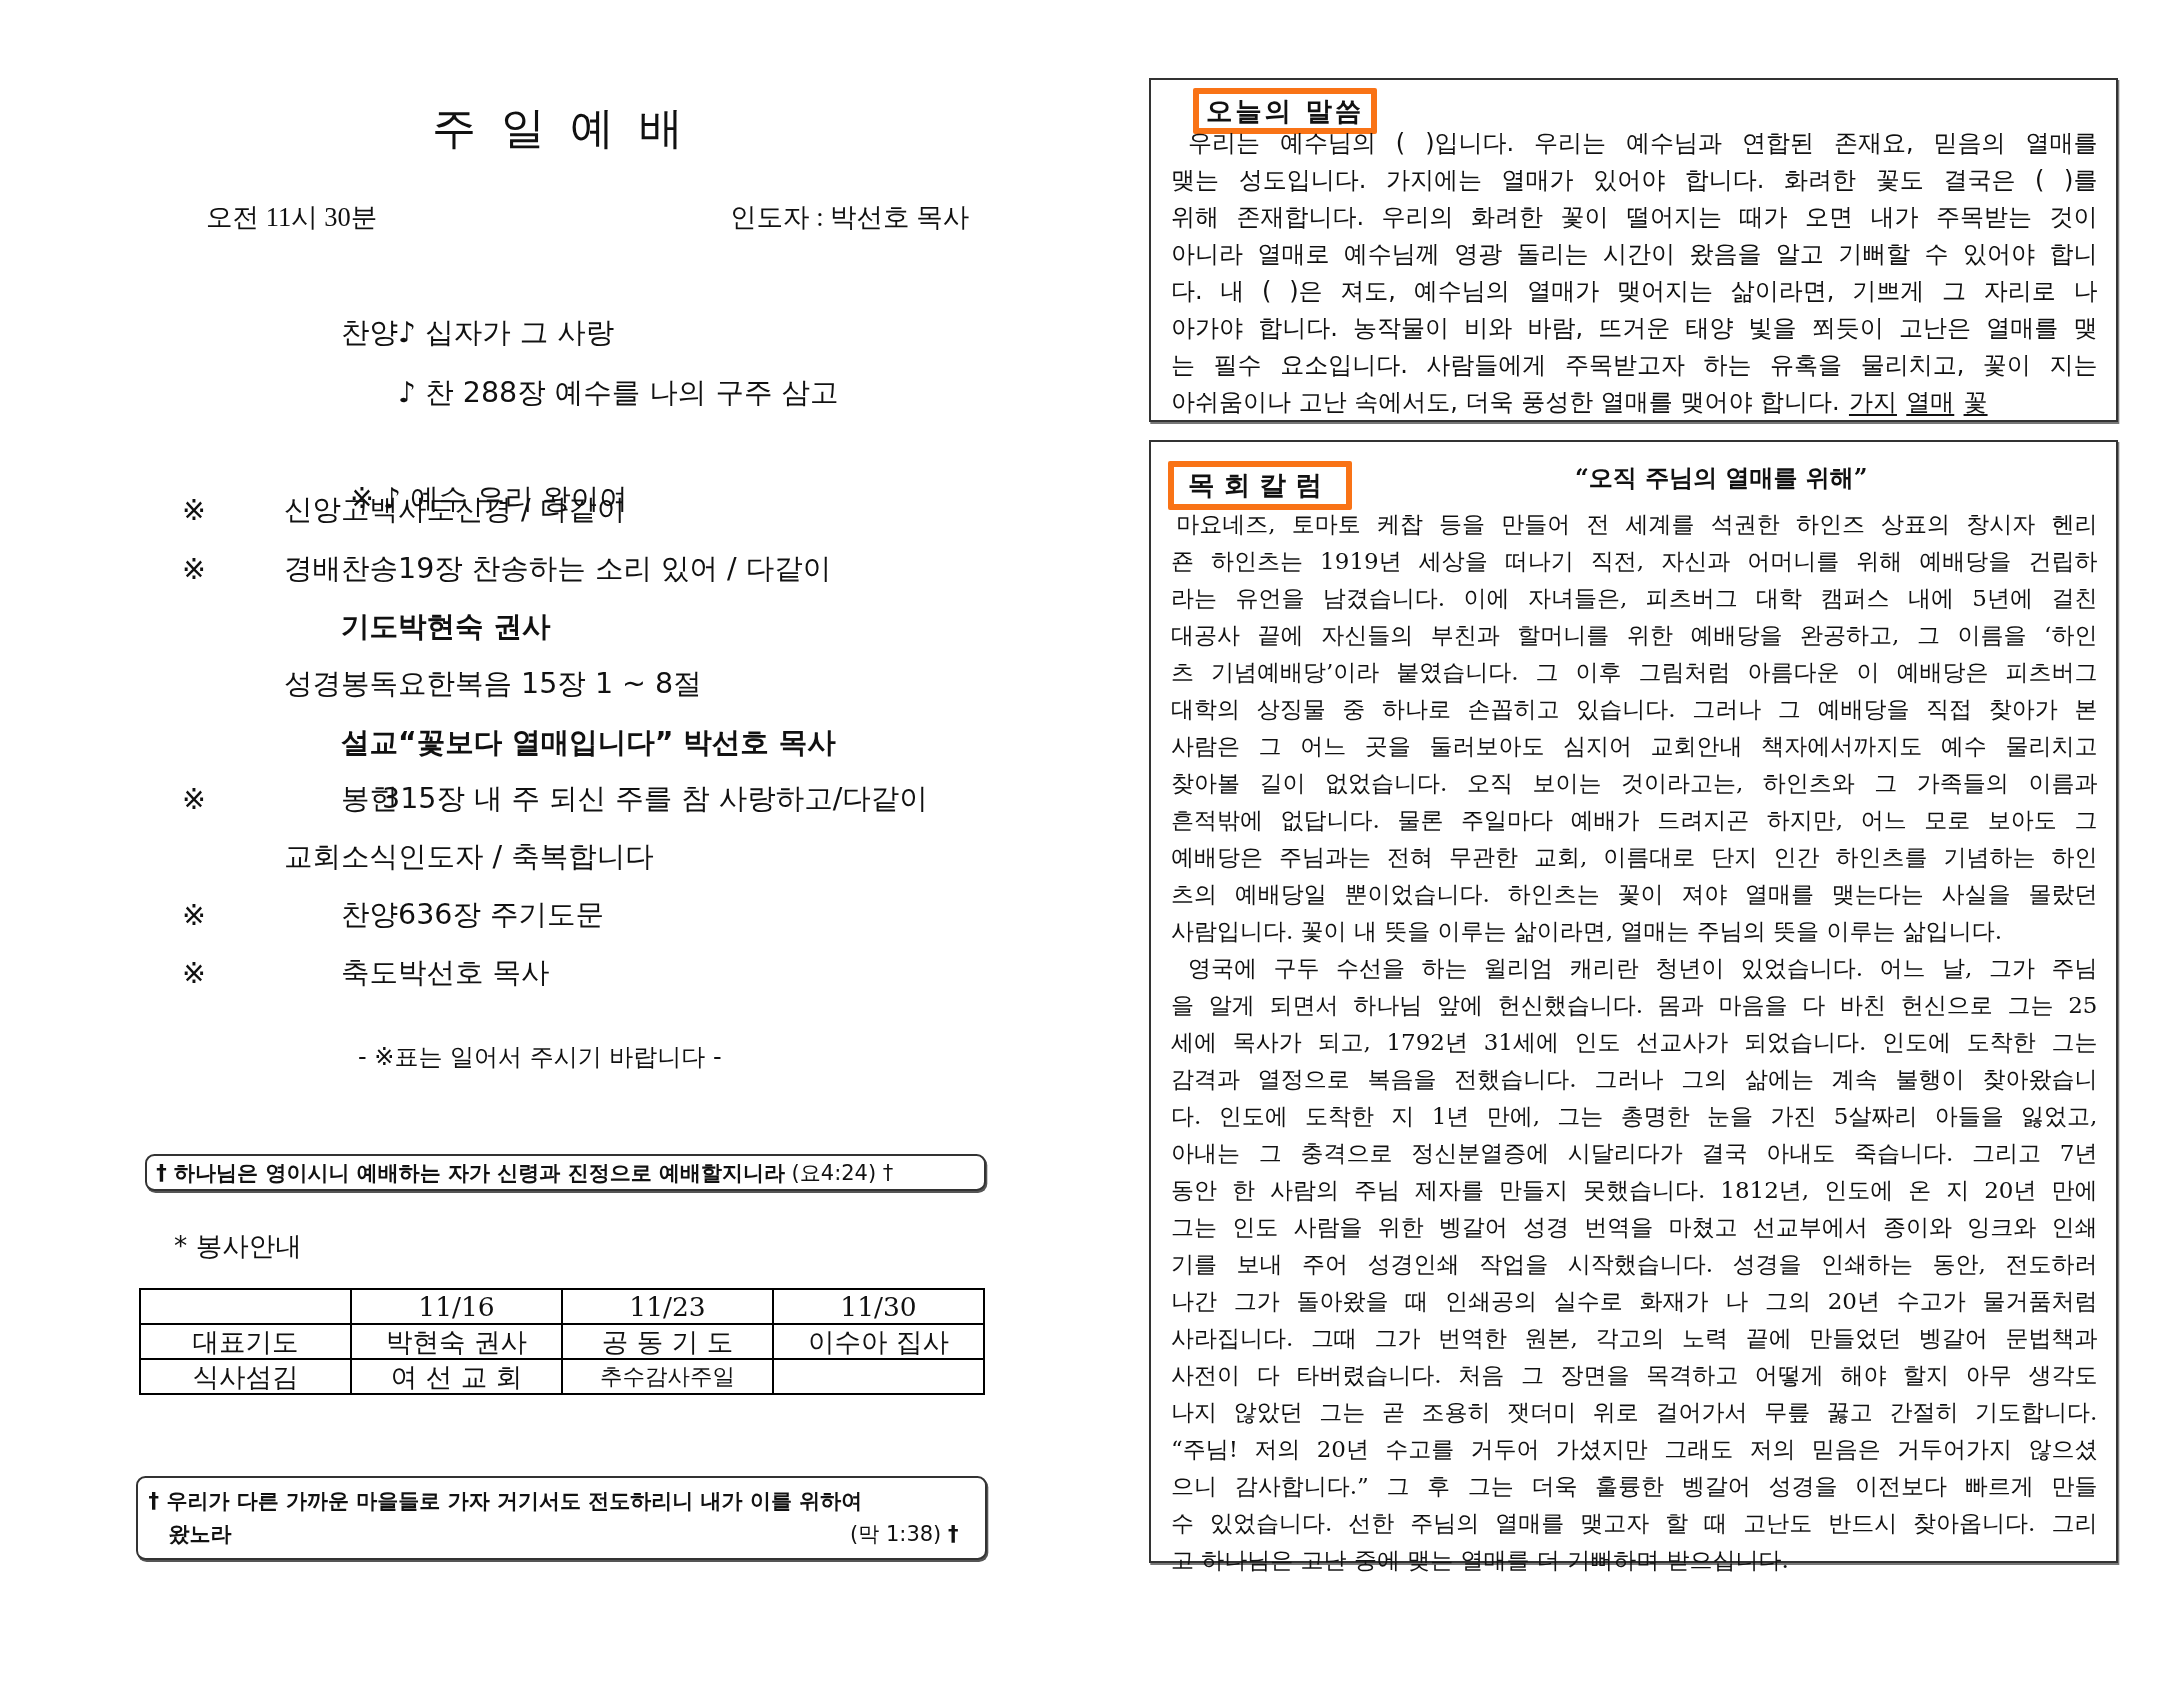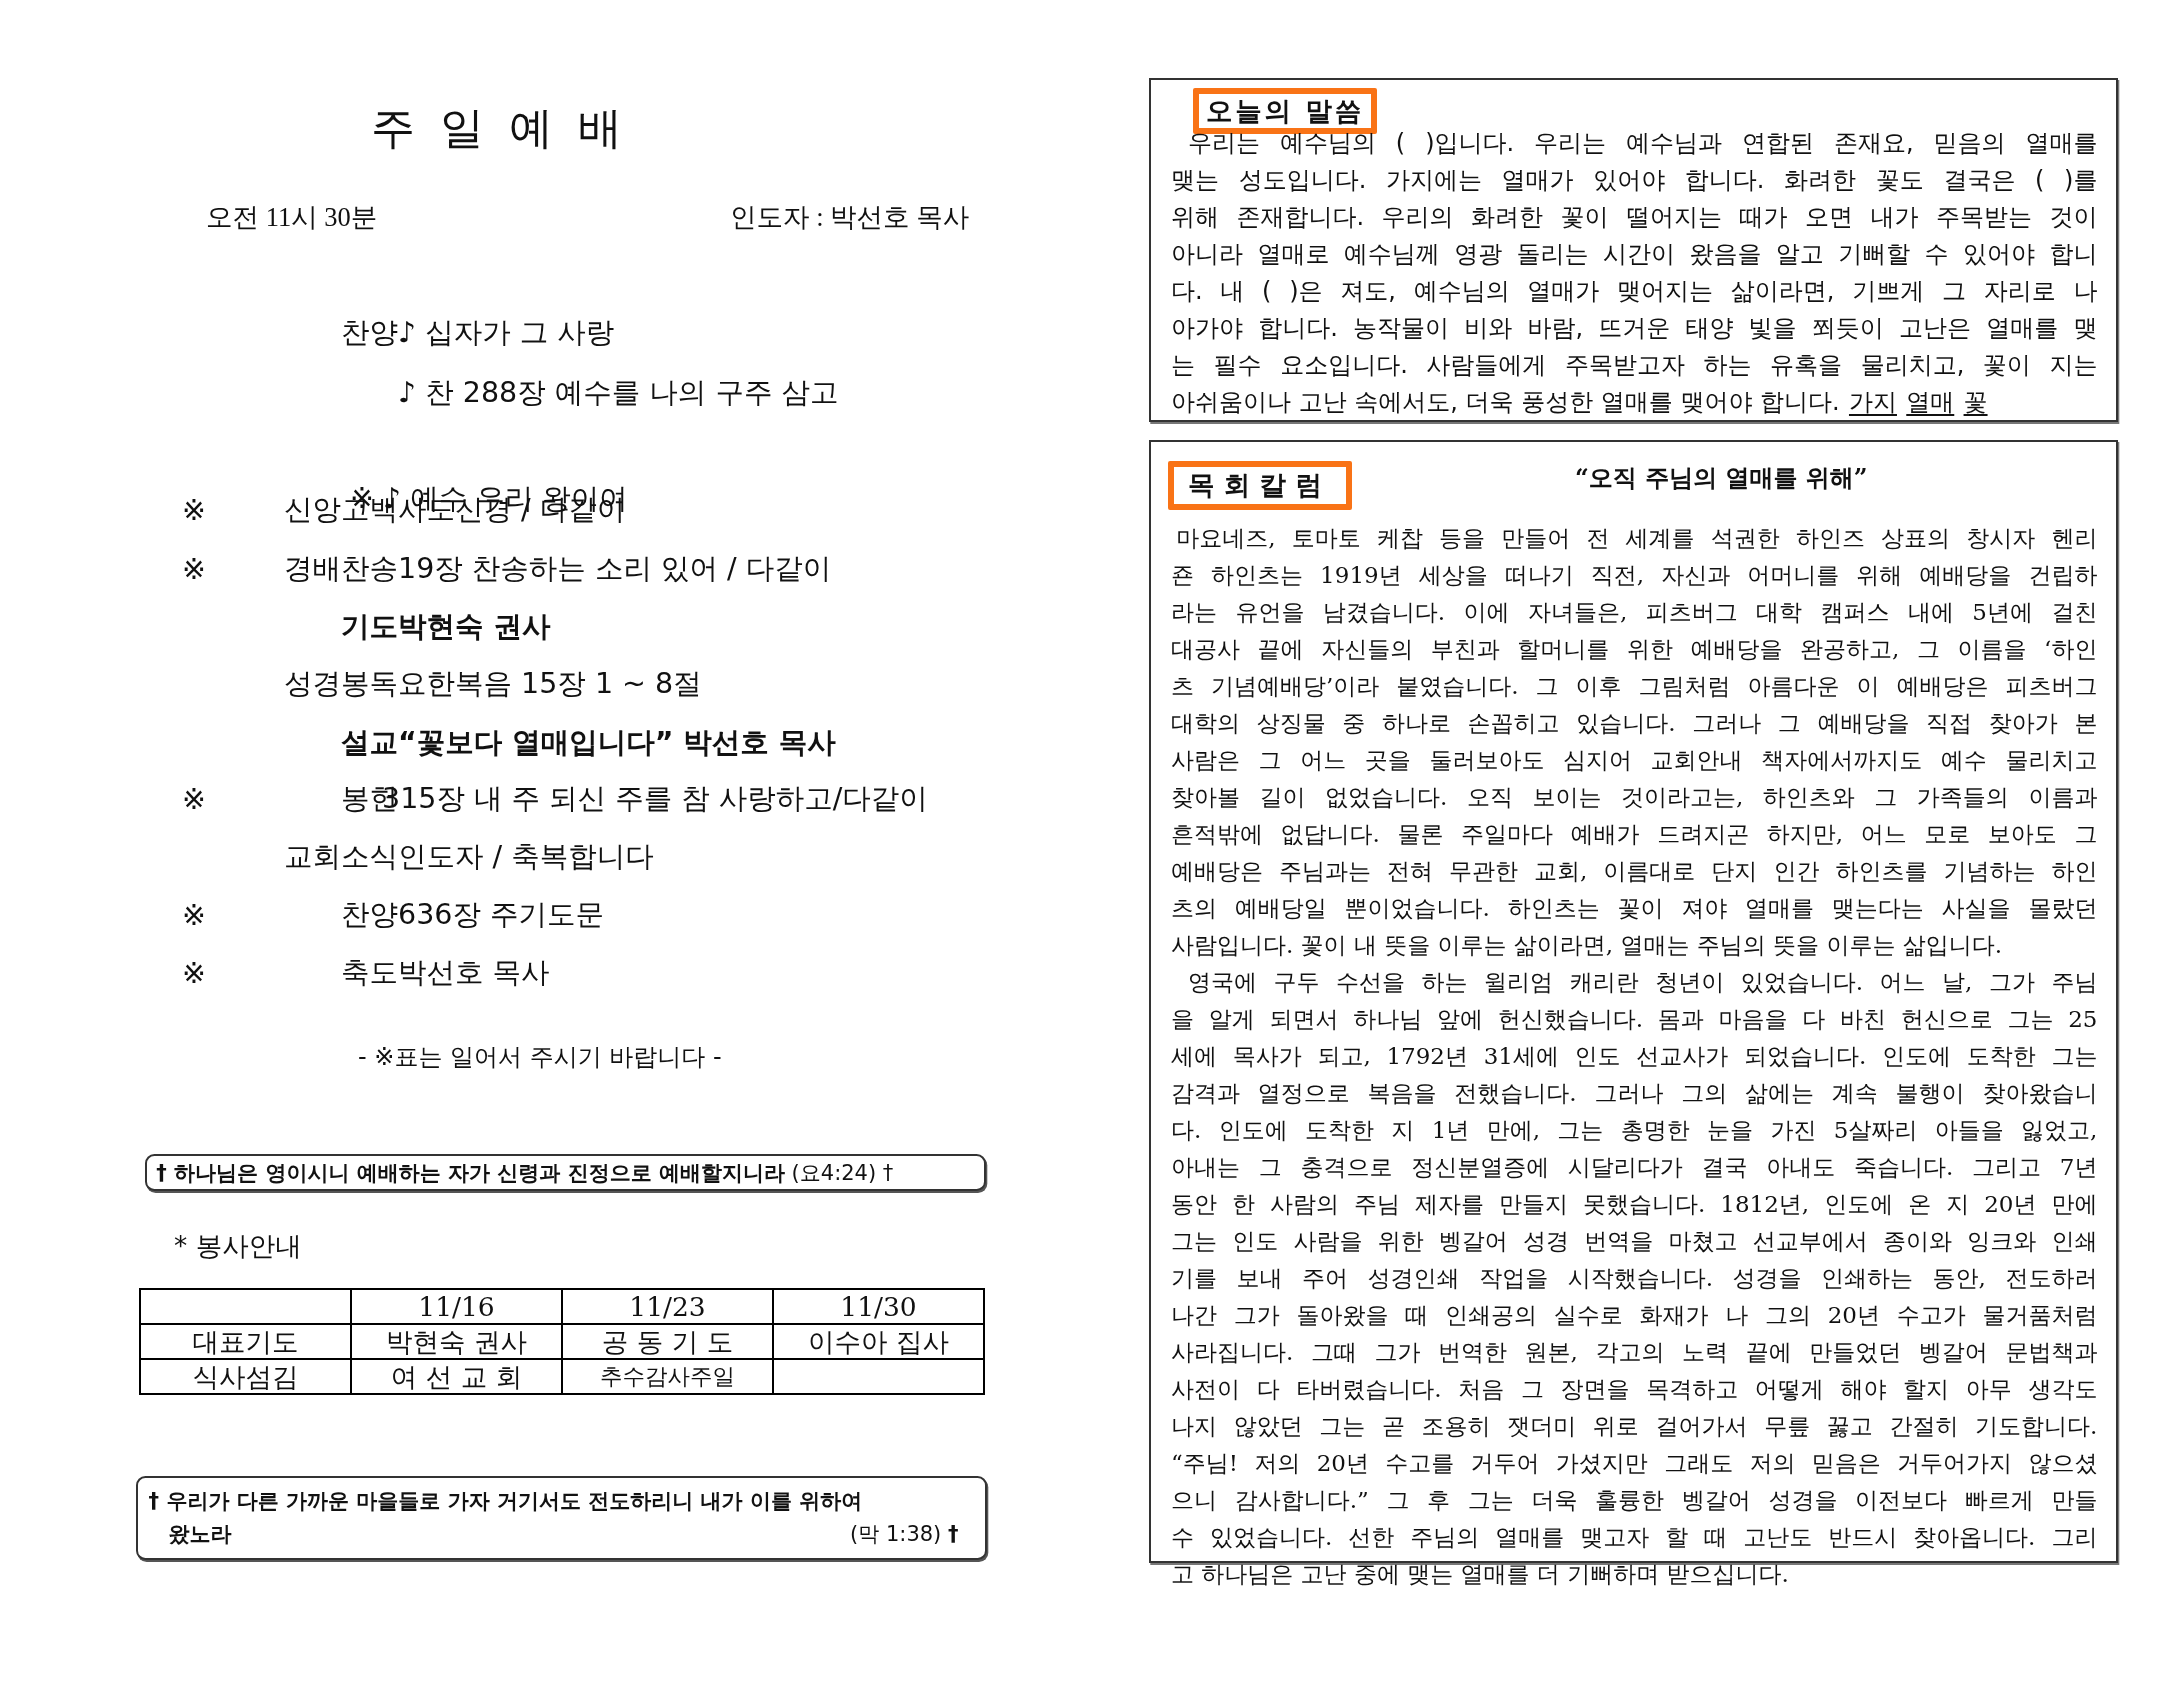--- a/index.html
+++ b/index.html
@@ -4,21 +4,21 @@
   <style>
     html, body { margin: 0; padding: 0; background: #ffffff; }
     body {
       width: 2183px; height: 1691px; position: relative; overflow: hidden;
       font-family: "DejaVu Sans", sans-serif; color: #111;
     }
     .abs { position: absolute; }
 
     
     #title {
-      left: 371px; top: 99px; width: 398px; 
+      left: 371px; top: 99px; width: 398px; text-align: center;
       font-size: 44px; letter-spacing: 25px; font-family: "DejaVu Serif", serif;
     }
     #time { left: 206px; top: 199px; font-size: 26.5px; font-family: "Liberation Serif", serif; }
     #leader { left: 730px; top: 199px; font-size: 26.5px; font-family: "Liberation Serif", serif; }
 
     .order-row { position: absolute; left: 153px; height: 46px; font-size: 28.5px; display: flex; align-items: center; text-align: right; }
     .order-mark { width: 53px; display: inline-block; }
     .order-label { width: 192px; display: inline-block; }
     .order-label .l1 { display: inline-block; width: 96px; }
     .order-value { display: inline-block; white-space: nowrap; }
@@ -195,21 +195,21 @@
       <span class="line"><span>아가야 합니다. 농작물이 비와 바람, 뜨거운 태양 빛을 쬐듯이 고난은 열매를 맺</span></span>
       <span class="line"><span>는 필수 요소입니다. 사람들에게 주목받고자 하는 유혹을 물리치고, 꽃이 지는</span></span>
       <span class="line last"><span>아쉬움이나 고난 속에서도, 더욱 풍성한 열매를 맺어야 합니다.</span><span class="u">가지</span><span class="u">열매</span><span class="u">꽃</span></span>
     </div>
 </div>
 
 <div id="column-panel" class="panel">
   <div id="column-tag" class="tag">목회칼럼</div>
   <div id="column-title" class="abs">“오직 주님의 열매를 위해”</div>
   <div id="column-body" class="para">
-      <span class="line indent" style="padding-left: 5.3px; margin-top: 14px;">마요네즈, 토마토 케찹 등을 만들어 전 세계를 석권한 하인즈 상표의 창시자 헨리</span>
+      <span class="line indent" style="padding-left: 5.3px;">마요네즈, 토마토 케찹 등을 만들어 전 세계를 석권한 하인즈 상표의 창시자 헨리</span>
       <span class="line">죤 하인츠는 1919년 세상을 떠나기 직전, 자신과 어머니를 위해 예배당을 건립하</span>
       <span class="line">라는 유언을 남겼습니다. 이에 자녀들은, 피츠버그 대학 캠퍼스 내에 5년에 걸친</span>
       <span class="line">대공사 끝에 자신들의 부친과 할머니를 위한 예배당을 완공하고, 그 이름을 ‘하인</span>
       <span class="line">츠 기념예배당’이라 붙였습니다. 그 이후 그림처럼 아름다운 이 예배당은 피츠버그</span>
       <span class="line">대학의 상징물 중 하나로 손꼽히고 있습니다. 그러나 그 예배당을 직접 찾아가 본</span>
       <span class="line">사람은 그 어느 곳을 둘러보아도 심지어 교회안내 책자에서까지도 예수 물리치고</span>
       <span class="line">찾아볼 길이 없었습니다. 오직 보이는 것이라고는, 하인츠와 그 가족들의 이름과</span>
       <span class="line">흔적밖에 없답니다. 물론 주일마다 예배가 드려지곤 하지만, 어느 모로 보아도 그</span>
       <span class="line">예배당은 주님과는 전혀 무관한 교회, 이름대로 단지 인간 하인츠를 기념하는 하인</span>
       <span class="line">츠의 예배당일 뿐이었습니다. 하인츠는 꽃이 져야 열매를 맺는다는 사실을 몰랐던</span>

